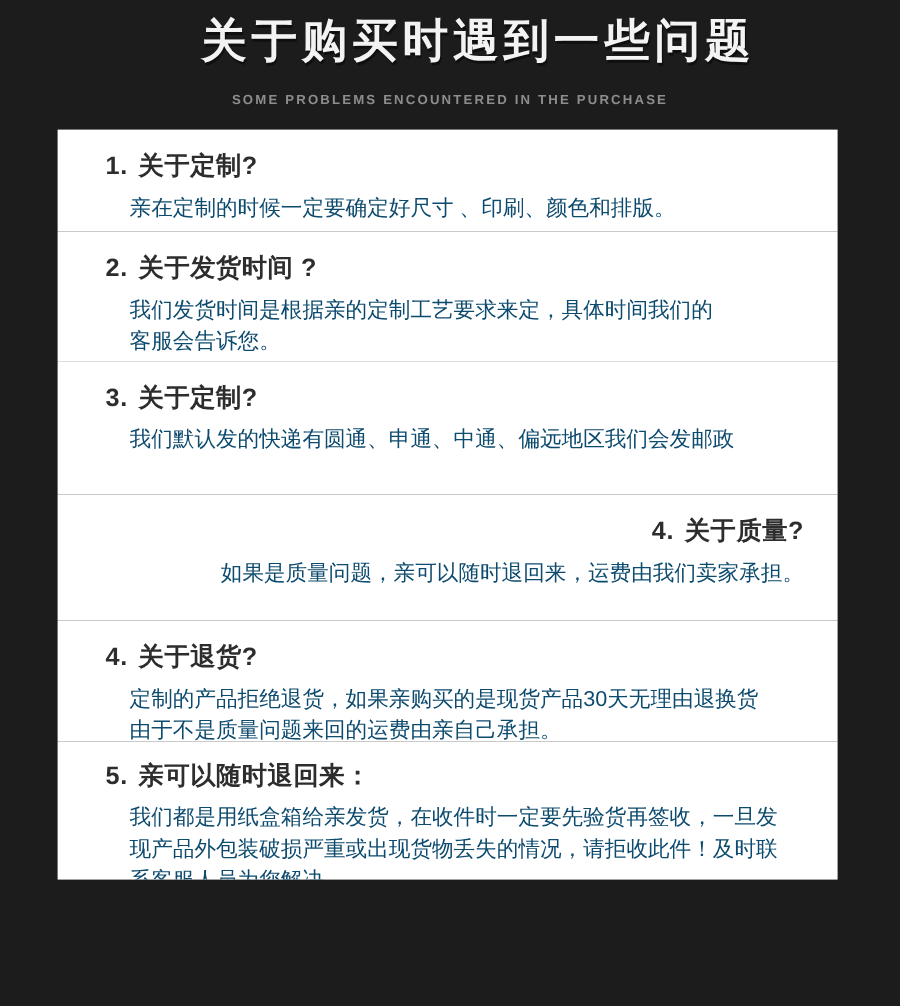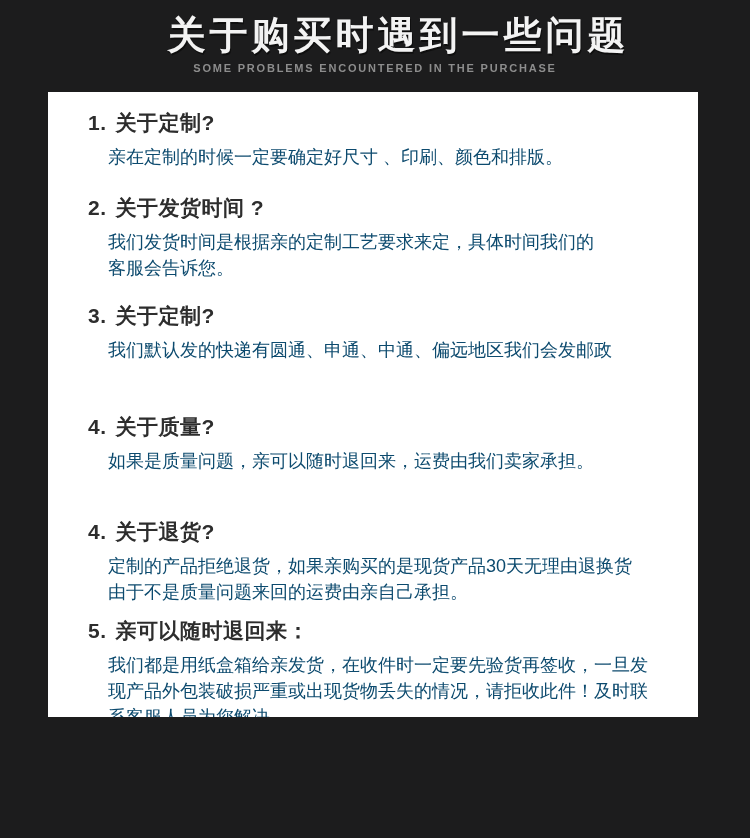--- a/index.html
+++ b/index.html
@@ -20,41 +20,41 @@
   .title {
     font-size: 38px;
     font-weight: bold;
     color: #f3f3f3;
     letter-spacing: 4px;
     line-height: 46px;
     text-shadow: 1px 2px 0 rgba(0,0,0,0.45);
     padding-left: 47px;
   }
   .subtitle {
-    margin-top: 3px;
+    margin-top: 19px;
     font-size: 11px;
     font-weight: bold;
     color: #8d8d8d;
     letter-spacing: 1.8px;
     line-height: 14px;
   }
   .cards {
     margin-left: 48px;
   }
   .card {
     width: 650px;
     background: #ffffff;
     box-sizing: border-box;
     padding: 19px 28px 0 40px;
     overflow: hidden;
   }
   .card:nth-child(1) { margin-top: 17px; height: 85px; }
   .card:nth-child(2) { height: 108px; }
   .card:nth-child(3) { height: 111px; }
-  .card:nth-child(4) { height: 105px; }
+  .card:nth-child(4) { height: 105px; text-align: right; }
   .card:nth-child(5) { height: 101px; }
   .card:nth-child(6) { height: 115px; padding-top: 17px; }
   .q {
     font-size: 21px;
     font-weight: bold;
     color: #2d2d2d;
     letter-spacing: 0.5px;
     line-height: 24px;
   }
   .q .num {

